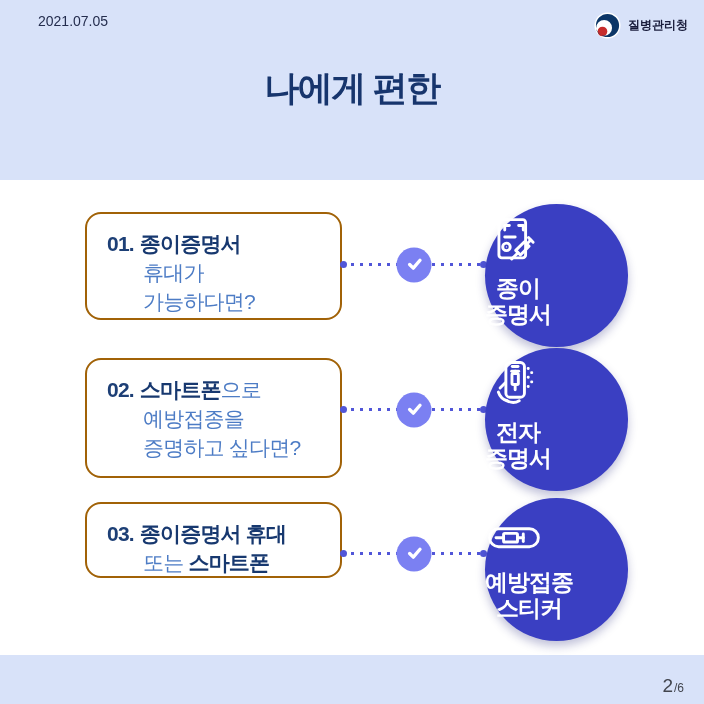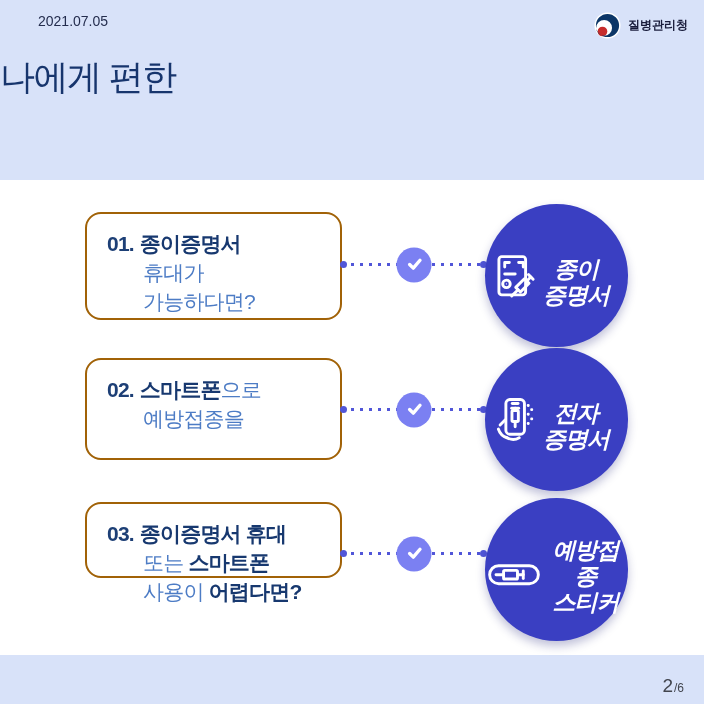--- a/index.html
+++ b/index.html
@@ -9,51 +9,51 @@
     position:relative;
   }
   .band{position:absolute;left:0;right:0;background:#d8e2f9;}
   .header-band{top:0;height:180px;}
   .footer-band{bottom:0;height:49px;}
 
   .date{position:absolute;top:13px;left:38px;font-size:14px;font-weight:400;color:#242d4e;letter-spacing:0;}
   .logo{position:absolute;top:12px;right:16px;display:flex;align-items:center;gap:7px;}
   .logo-text{font-size:12px;font-weight:700;color:#181b3a;}
 
-  .title{position:absolute;top:55px;left:0;right:0;text-align:left;
-    font-size:35px;font-weight:400;line-height:44px;letter-spacing:-1.5px;color:#17356d;}
+  .title{position:absolute;top:66px;left:0;right:0;text-align:center;
+    font-size:35px;font-weight:700;line-height:44px;letter-spacing:-1.5px;color:#17356d;}
   .title .hl{color:#4a4fd6;}
 
   .card{position:absolute;left:85px;width:257px;box-sizing:border-box;
     background:#fff;border:2px solid #a16207;border-radius:16px;
     padding:15px 0 0 20px;color:#17386f;}
   .card1{top:212px;height:108px;}
-  .card2{top:358px;height:102px;}
+  .card2{top:358px;height:120px;}
   .card3{top:502px;height:76px;}
   .qline{font-size:21px;line-height:29px;letter-spacing:-0.8px;font-weight:500;color:#4d7cc5;white-space:pre;}
   .qline .num{font-weight:600;color:#1d3f76;margin-right:6px;}
   .qline .b{font-weight:800;color:#17386f;}
   .indent{padding-left:36px;}
 
   .connector{position:absolute;left:342px;width:144px;height:3px;
     background-image:repeating-linear-gradient(to right,#5156d8 0,#5156d8 3px,transparent 3px,transparent 9px);}
   .conn1{top:263px;}
   .conn2{top:408px;}
   .conn3{top:552px;}
   .end-dot{position:absolute;top:-2px;width:7px;height:7px;border-radius:50%;background:#5156d8;}
   .end-dot.left{left:-2px;}
   .end-dot.right{right:-1px;}
   .check-badge{position:absolute;left:50%;top:50%;transform:translate(-50%,-50%);
     width:35px;height:35px;border-radius:50%;background:#7b80f2;
     display:flex;align-items:center;justify-content:center;z-index:2;}
 
   .bubble{position:absolute;left:485px;width:143px;height:143px;border-radius:50%;
     background:#3a3fc2;box-shadow:0 5px 10px rgba(30,34,120,0.28);
-    display:flex;flex-direction:row;align-items:center;justify-content:flex-start;
-    padding-top:11px;box-sizing:border-box;color:#fff;z-index:1;font-style:italic;}
+    display:flex;flex-direction:column;align-items:flex-start;justify-content:flex-start;
+    padding-top:11px;box-sizing:border-box;color:#fff;z-index:1;}
   .bub1{top:204px;}
   .bub2{top:348px;}
   .bub3{top:498px;}
   .bubble-label{font-size:23px;font-weight:800;line-height:26px;letter-spacing:-1px;text-align:center;margin-top:2px;}
   .bubble svg.ic{flex:0 0 auto;}
 
   .page{position:absolute;right:20px;bottom:7px;color:#42454e;display:flex;align-items:baseline;}
   .page .n{font-size:19px;font-weight:500;}
   .page .t{font-size:12px;font-weight:500;margin-left:1px;}
 </style>
@@ -107,20 +107,21 @@
   </svg>
   <div class="bubble-label">
     <div>종이</div>
     <div>증명서</div>
   </div>
 </div>
 
 <div class="card card2">
   <div class="qline"><span class="num">02.</span><span class="b">스마트폰</span><span>으로</span></div>
   <div class="qline indent"><span>예방접종을</span></div>
+  <div class="qline indent"><span>증명하고 싶다면?</span></div>
 </div>
 <div class="connector conn2">
   <span class="end-dot left"></span>
   <span class="end-dot right"></span>
   <span class="check-badge">
     <svg width="22" height="22" viewBox="0 0 36 36">
       <polyline points="10,18 16,24 27,11" fill="none" stroke="#fff" stroke-width="5.5" stroke-linecap="round" stroke-linejoin="round"></polyline>
     </svg>
   </span>
 </div>
@@ -143,21 +144,20 @@
   </svg>
   <div class="bubble-label">
     <div>전자</div>
     <div>증명서</div>
   </div>
 </div>
 
 <div class="card card3">
   <div class="qline"><span class="num">03.</span><span class="b">종이증명서 휴대</span></div>
   <div class="qline indent"><span>또는 </span><span class="b">스마트폰</span></div>
-  <div class="qline indent"><span>사용이 </span><span class="b">어렵다면?</span></div>
 </div>
 <div class="connector conn3">
   <span class="end-dot left"></span>
   <span class="end-dot right"></span>
   <span class="check-badge">
     <svg width="22" height="22" viewBox="0 0 36 36">
       <polyline points="10,18 16,24 27,11" fill="none" stroke="#fff" stroke-width="5.5" stroke-linecap="round" stroke-linejoin="round"></polyline>
     </svg>
   </span>
 </div>

